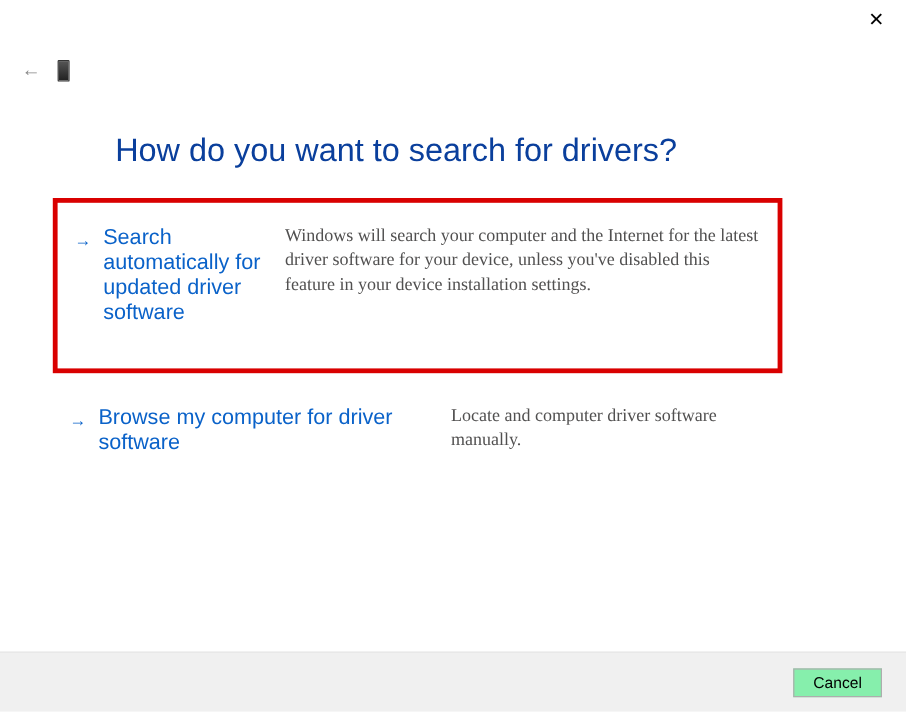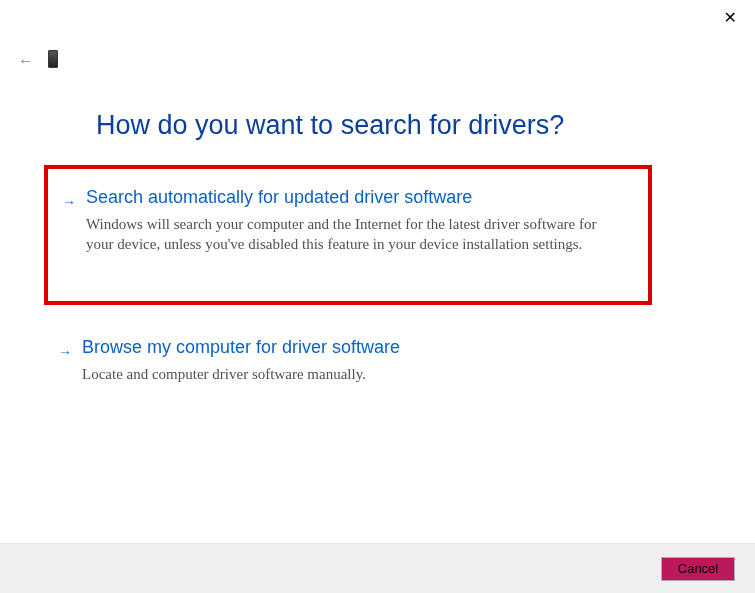--- a/index.html
+++ b/index.html
@@ -81,21 +81,20 @@
       cursor: pointer;
     }
     .arrow-icon {
       color: #0a62c9;
       font-size: 14px;
       margin-top: 5px;
       flex-shrink: 0;
     }
     .option-text {
       display: flex;
-      flex-direction: column;
     }
     .option-title {
       font-size: 18px;
       color: #0a62c9;
       margin-bottom: 6px;
       font-weight: 400;
     }
     .option-desc {
       font-size: 15px;
       color: #515050;
@@ -112,21 +111,21 @@
       background: #f0f0f0;
       border-top: 1px solid #e6e6e6;
       display: flex;
       justify-content: flex-end;
       align-items: center;
       padding-right: 20px;
     }
     .cancel-btn {
       width: 74px;
       height: 24px;
-      background: #be185d;
+      background: #86efac;
       border: 1px solid #adadad;
       font-size: 13px;
       color: #000;
       cursor: pointer;
     }
   </style>
 </head>
 <body>
 
 <div class="close-btn">✕</div>

